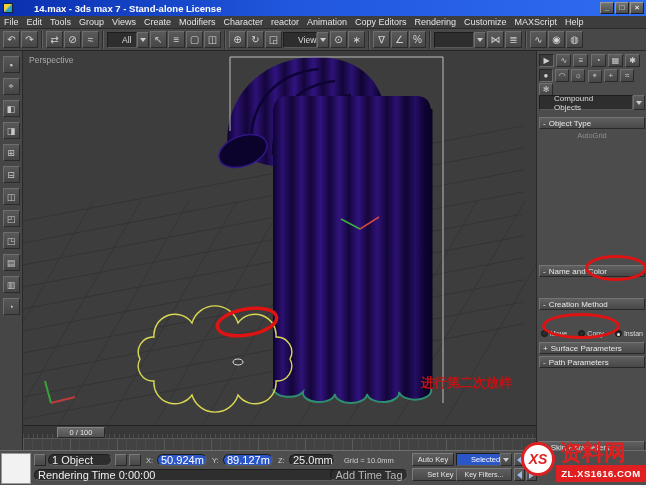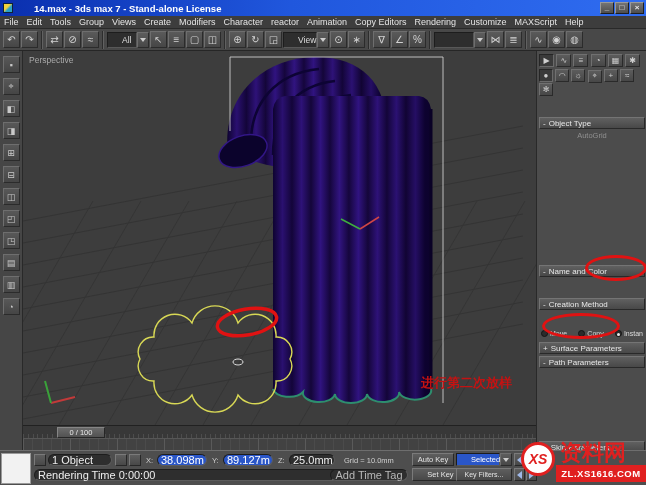--- a/index.html
+++ b/index.html
@@ -277,20 +277,26 @@
     </div>
     <div class="pr" style="top:18px">
       <span class="ptab active" style="width:14px">●</span>
       <span class="ptab" style="width:14px">◠</span>
       <span class="ptab" style="width:14px">☼</span>
       <span class="ptab" style="width:14px">⌖</span>
       <span class="ptab" style="width:14px">+</span>
       <span class="ptab" style="width:14px">≈</span>
       <span class="ptab" style="width:14px">✻</span>
     </div>
+    <div class="pr dd" style="top:44px;height:15px">
+      <span class="dd-val" style="flex:1;font-size:8px">Compound Objects</span>
+      <span class="dd-arrow">
+          <span class="tri-down"></span>
+        </span>
+    </div>
 
     <div class="pr rollout" style="top:66px">
       <span>-</span>
       <span>Object Type</span>
     </div>
     <div class="pr dimtext" style="top:80px;text-align:center;font-size:7.5px">AutoGrid</div>
 
     <div class="pr rollout" style="top:214px">
       <span>-</span>
       <span>Name and Color</span>
@@ -332,21 +338,21 @@
   <div class="ruler-strip"></div>
 
   <div class="statusbar">
     <div class="white-box"></div>
     <span class="mini" style="left:34px;top:3px"></span>
     <div class="sfield sunken" style="left:48px;top:3px;width:64px">1 Object</div>
     <span class="mini" style="left:115px;top:3px"></span>
     <span class="mini" style="left:129px;top:3px"></span>
 
     <span class="slabel" style="left:146px;top:5px">X:</span>
-    <div class="sfield blue" style="left:157px;top:3px;width:50px">38.098m</div>
+    <div class="sfield blue" style="left:157px;top:3px;width:50px">50.924m</div>
     <span class="slabel" style="left:212px;top:5px">Y:</span>
     <div class="sfield blue" style="left:223px;top:3px;width:50px">89.127m</div>
     <span class="slabel" style="left:278px;top:5px">Z:</span>
     <div class="sfield sunken" style="left:289px;top:3px;width:46px">25.0mm</div>
 
     <span class="slabel" style="left:344px;top:5px">Grid = 10.0mm</span>
 
     <span class="sbtn" style="left:412px;top:2px;width:42px">Auto Key</span>
     <span class="dd" style="position:absolute;left:456px;top:2px;height:13px">
       <span class="dd-val" style="width:44px;background:#2a56c8;color:#fff;font-size:7.5px">Selected</span>

